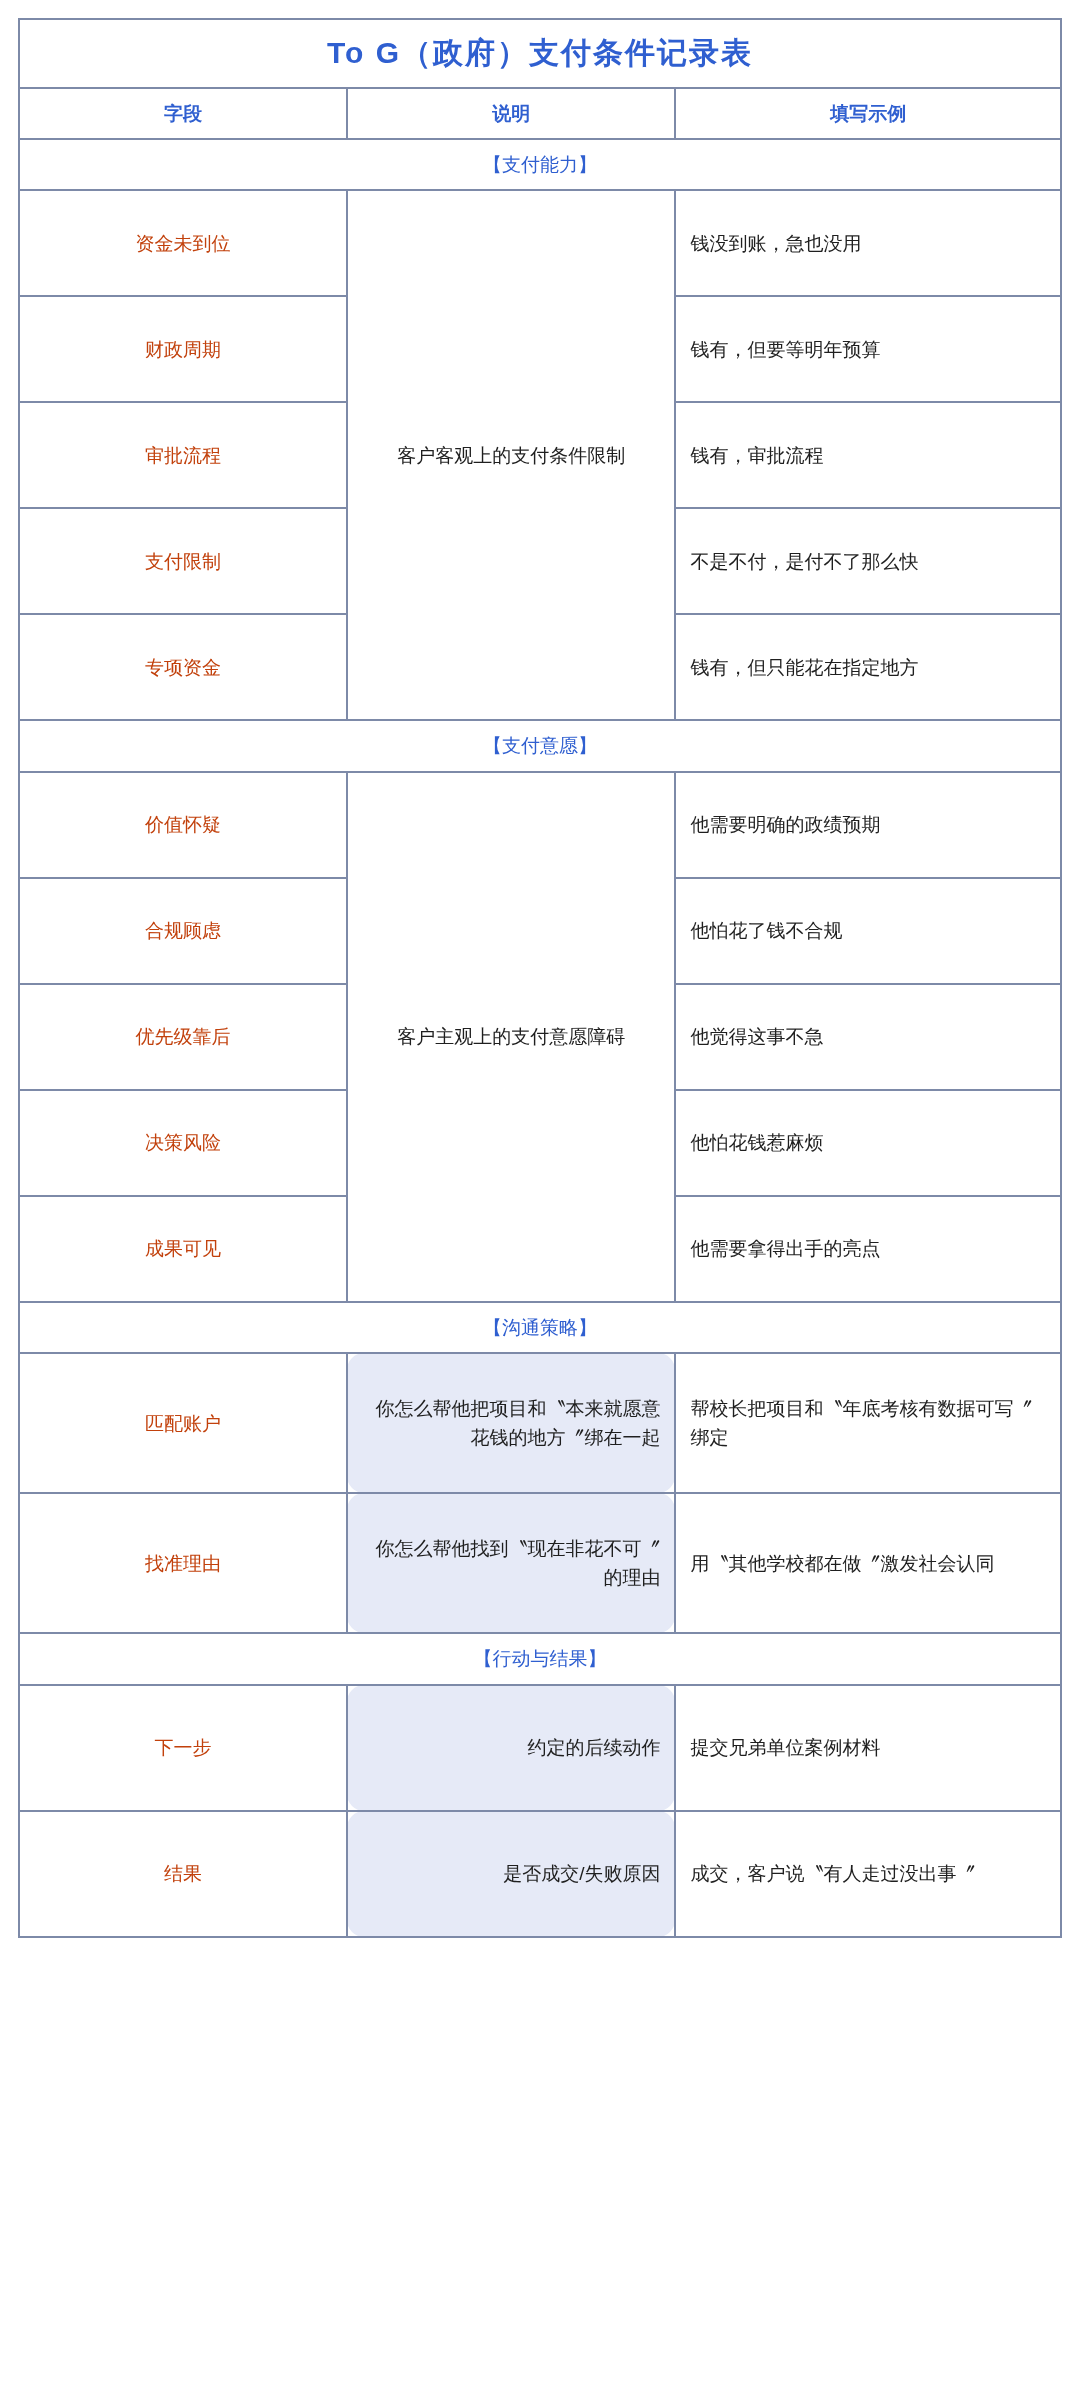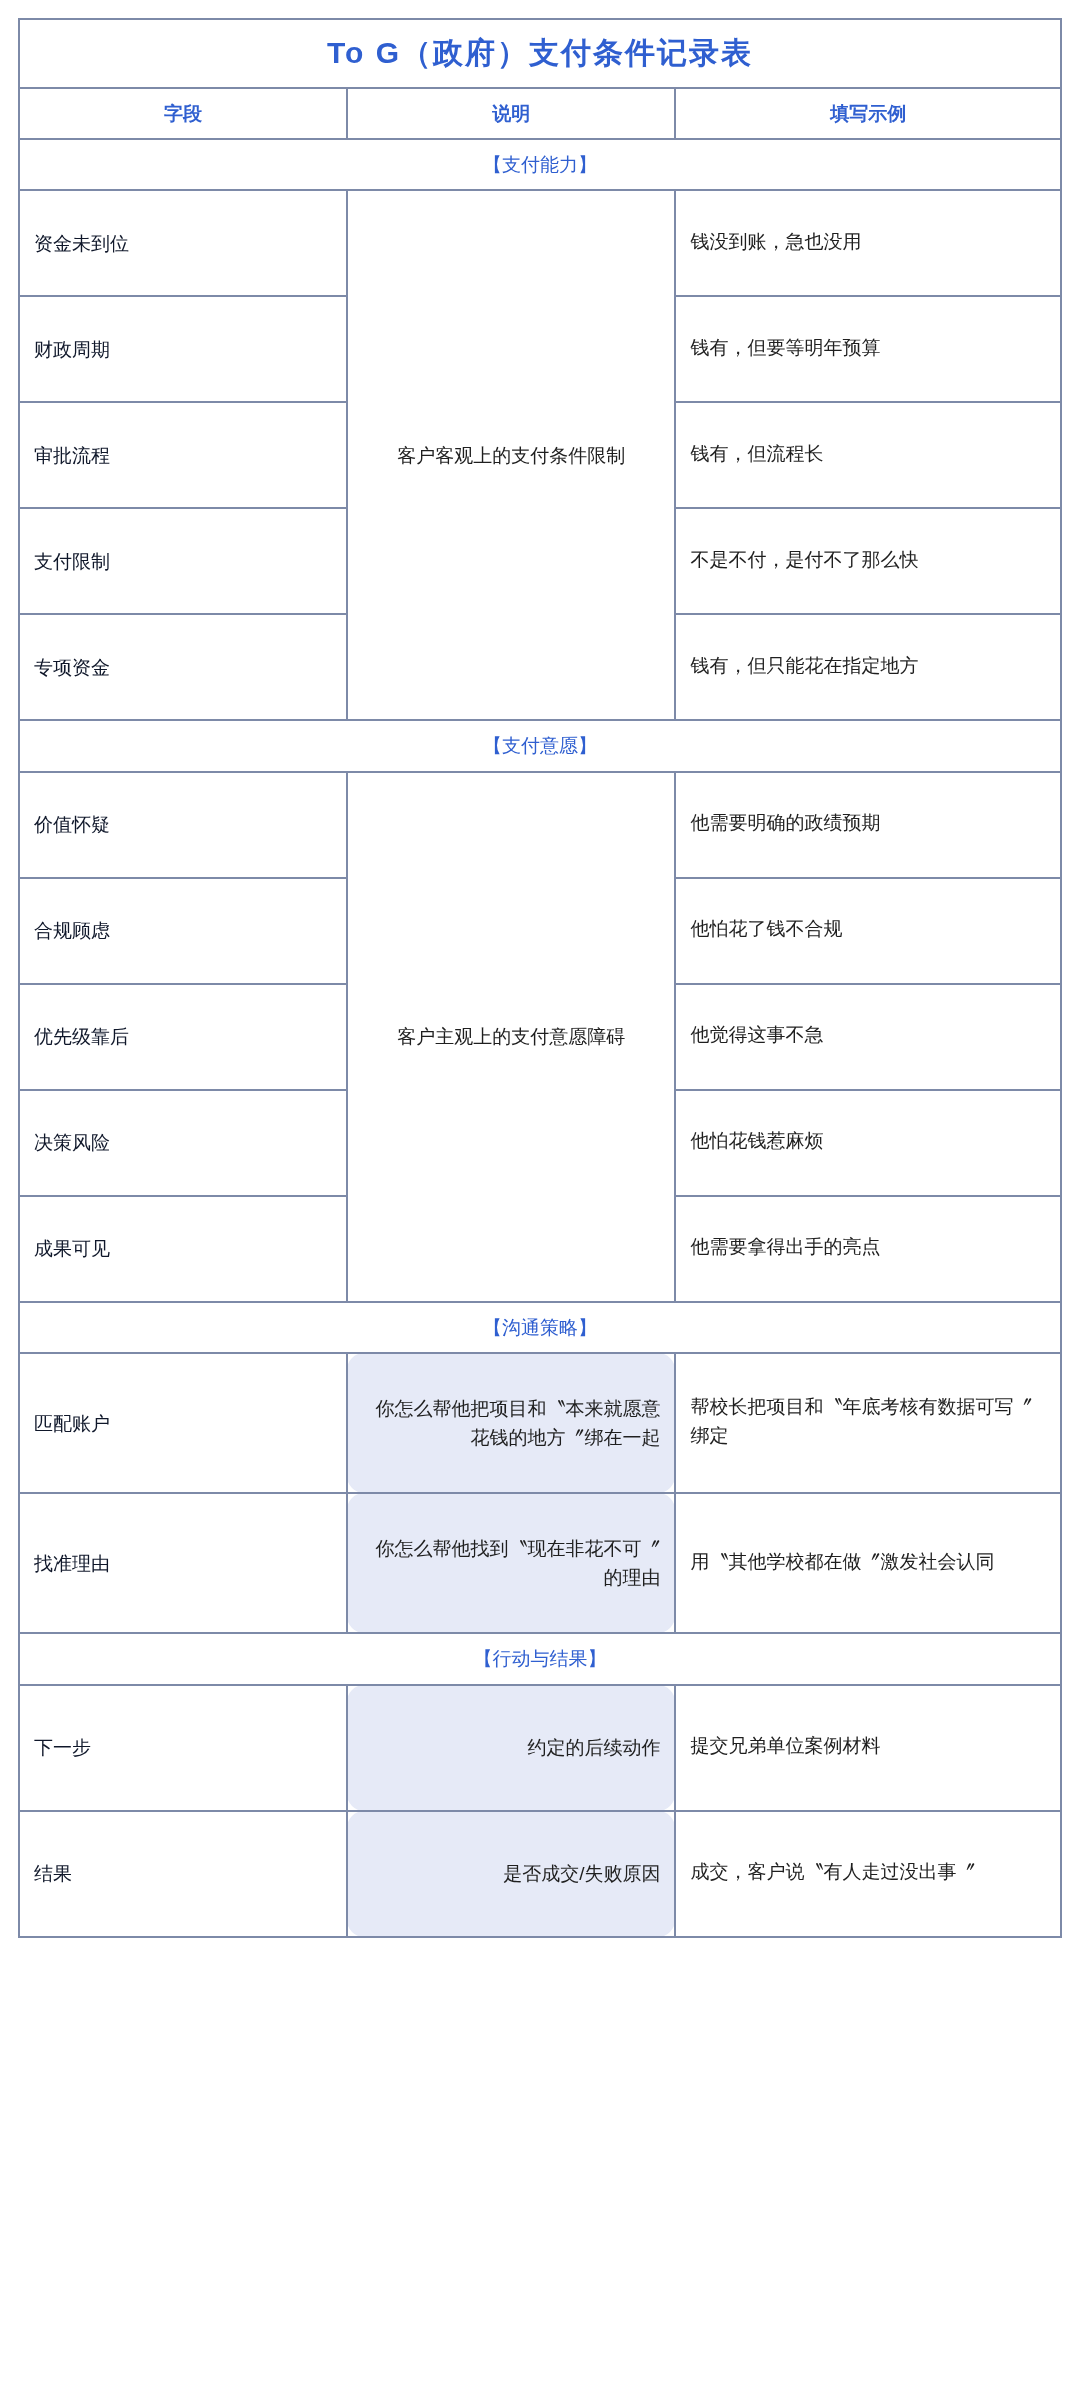--- a/index.html
+++ b/index.html
@@ -61,41 +61,41 @@
   .section-cell {
     background: #ffffff;
     text-align: center;
     color: #2f5fd0;
     font-size: 22px;
     font-weight: normal;
     padding: 26px 10px 26px 10px;
   }
   .field-cell {
     background: #e6eaf7;
+    text-align: center;
     font-size: 20px;
     font-weight: 500;
-    color: #0f172a;
+    color: #c2410c;
   }
   .desc-cell {
     background: #ffffff;
     text-align: center;
     font-size: 20px;
     color: #1f1f1f;
     border-radius: 17px;
   }
   .desc-cell.left {
     text-align: right;
     background: #e6eaf7;
   }
   .example-cell {
     background: #ffffff;
     text-align: left;
     font-size: 20px;
     color: #1f1f1f;
-    font-family: Liberation Mono, monospace;
   }
   .r-ability td { height: 84px; }
   .r-will td { height: 84px; }
   .r-comm td { height: 118px; }
   .r-action td { height: 104px; }
 </style>
 </head>
 <body>
 
 <div class="page">
@@ -125,21 +125,21 @@
         <td class="field-cell">资金未到位</td>
         <td class="desc-cell" rowspan="5">客户客观上的支付条件限制</td>
         <td class="example-cell">钱没到账，急也没用</td>
       </tr>
       <tr class="r-ability">
         <td class="field-cell">财政周期</td>
         <td class="example-cell">钱有，但要等明年预算</td>
       </tr>
       <tr class="r-ability">
         <td class="field-cell">审批流程</td>
-        <td class="example-cell">钱有，但流程长</td>
+        <td class="example-cell">钱有，审批流程</td>
       </tr>
       <tr class="r-ability">
         <td class="field-cell">支付限制</td>
         <td class="example-cell">不是不付，是付不了那么快</td>
       </tr>
       <tr class="r-ability">
         <td class="field-cell">专项资金</td>
         <td class="example-cell">钱有，但只能花在指定地方</td>
       </tr>
 

